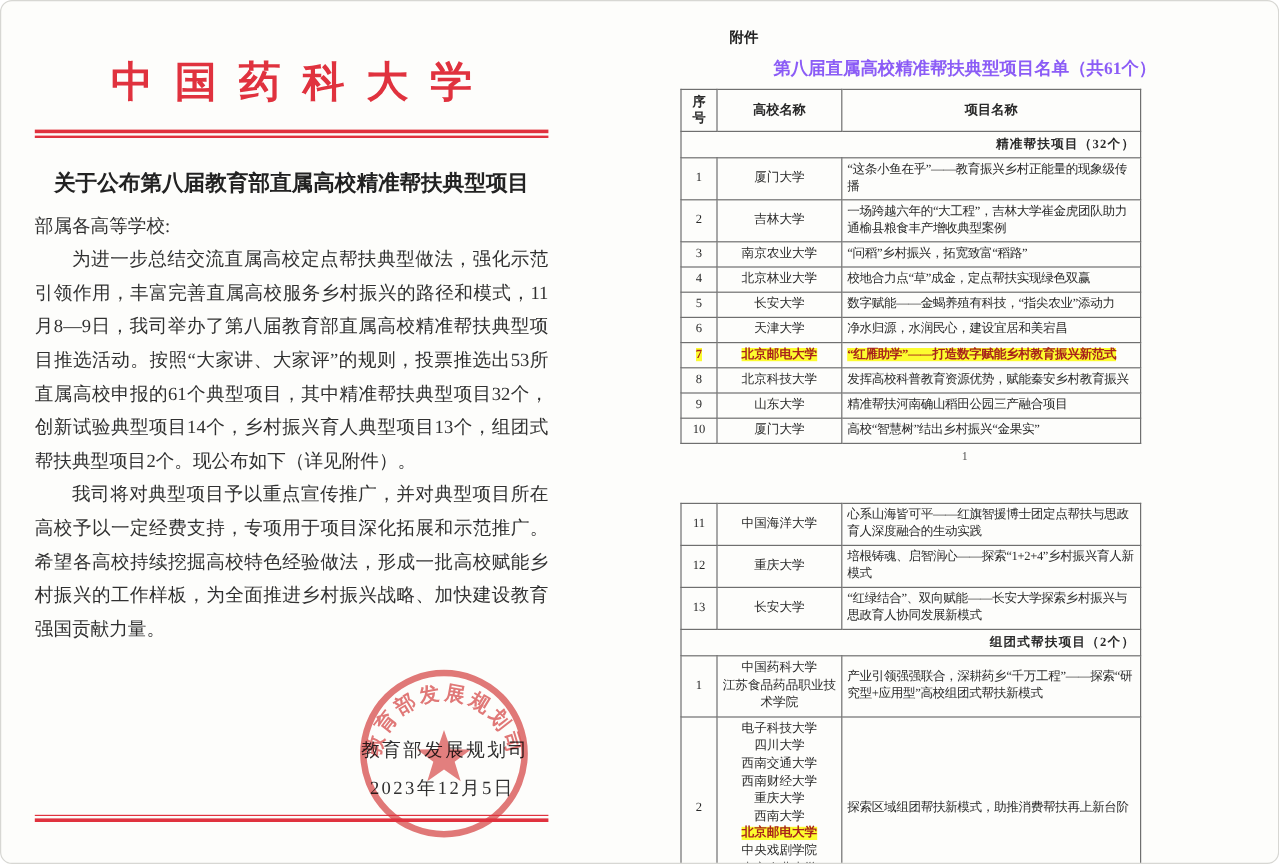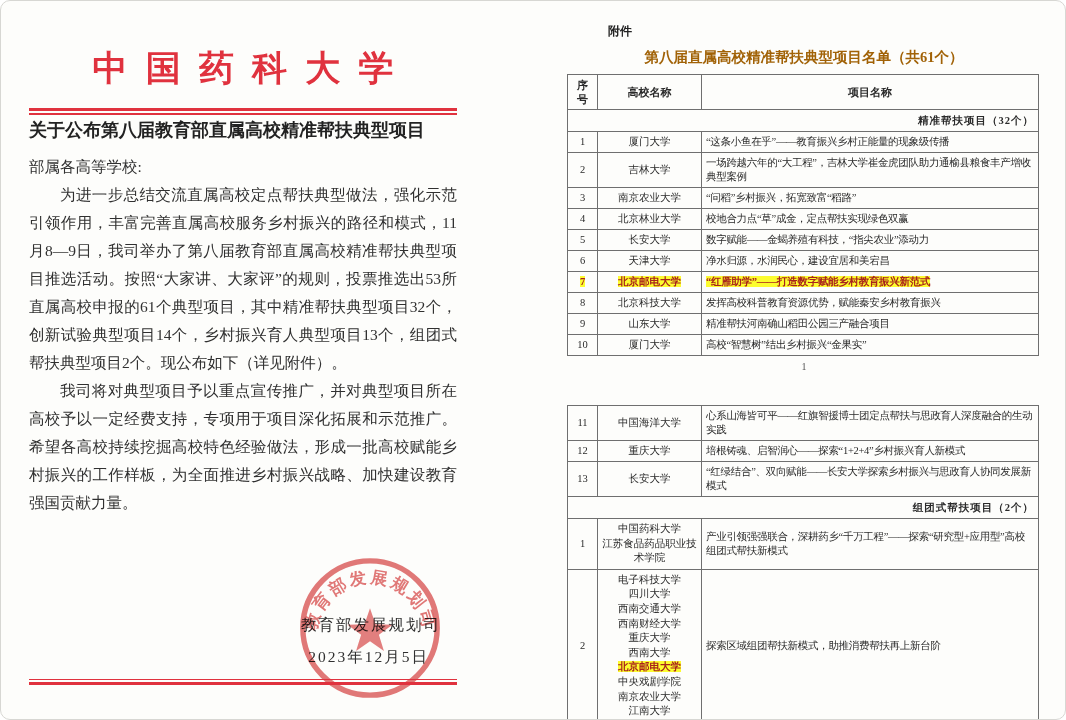--- a/index.html
+++ b/index.html
@@ -4,33 +4,33 @@
 <style>
   * { margin:0; padding:0; box-sizing:border-box; }
   html,body { width:1066px; height:720px; background:#ffffff; }
   body { font-family:"Liberation Serif","DejaVu Serif",serif; color:#2b2b2b; position:relative; }
   .canvas { position:absolute; inset:0; background:#fdfdfb; border:1px solid #d7d7d3; border-radius:10px; overflow:hidden; }
 
   
   .letter { position:absolute; left:28px; top:26px; width:428px; height:668px; }
   .letter-header { text-align:center; color:#e0323e; font-weight:bold; font-size:35px; letter-spacing:0.52em; text-indent:0.52em; padding-top:18px; }
   .rule-double-top { margin-top:16px; height:7px; border-top:3px solid #e0323e; border-bottom:2px solid #e0323e; }
-  .subject { text-align:left; font-weight:bold; font-size:18px; line-height:30px; color:#222; }
+  .subject { margin-top:22px; text-align:center; font-weight:bold; font-size:18px; line-height:30px; color:#222; }
   .letter-body { margin-top:8px; font-size:15.5px; line-height:28px; text-align:justify; color:#303030; }
   .letter-body p.indent { text-indent:2em; }
   .sign-line { position:absolute; right:16px; top:588px; font-size:15.5px; letter-spacing:2px; color:#303030; }
   .date-line { position:absolute; right:28px; top:620px; font-size:15.5px; letter-spacing:2px; color:#303030; }
   .rule-double-bottom { position:absolute; left:0; right:0; top:652px; height:6px; border-top:1.5px solid #e0323e; border-bottom:3px solid #e0323e; }
   .seal { position:absolute; left:262px; top:522px; width:158px; height:158px; mix-blend-mode:multiply; opacity:0.88; }
 
   
   .attachment { position:absolute; left:566px; top:22px; width:474px; }
   .att-label { font-weight:bold; font-size:12px; color:#222;padding-left:41px; }
-  .att-title { text-align:center; font-weight:bold; font-size:14.5px; margin-top:8px; color:#a16207; }
-  table.roster { border-collapse:collapse; width:472px; margin-top:7px; table-layout:fixed; }
+  .att-title { text-align:center; font-weight:bold; font-size:14.5px; margin-top:8px; color:#8b5cf6; }
+  table.roster { border-collapse:collapse; width:384px; margin-top:7px; table-layout:fixed; }
   table.roster td, table.roster th { border:1px solid #6f6f6f; font-size:10.5px; line-height:14px; padding:3px 4px; vertical-align:middle; color:#2a2a2a; font-weight:normal; }
   table.roster th { font-weight:bold; text-align:center; height:26px; font-size:11px; }
   tr.section td { font-weight:bold; text-align:right; height:22px; letter-spacing:1px; }
   td.c-no { text-align:center; }
   td.c-school { text-align:center; }
   td.c-project { text-align:left; letter-spacing:-0.3px; }
   td.c-school div { line-height:14.6px; }
   .hl { background:#fcfc2f; }
   .hl-red { color:#a8231c; font-weight:600; }
   .pageno { text-align:center; font-size:10px; color:#555; margin-top:5px; }

